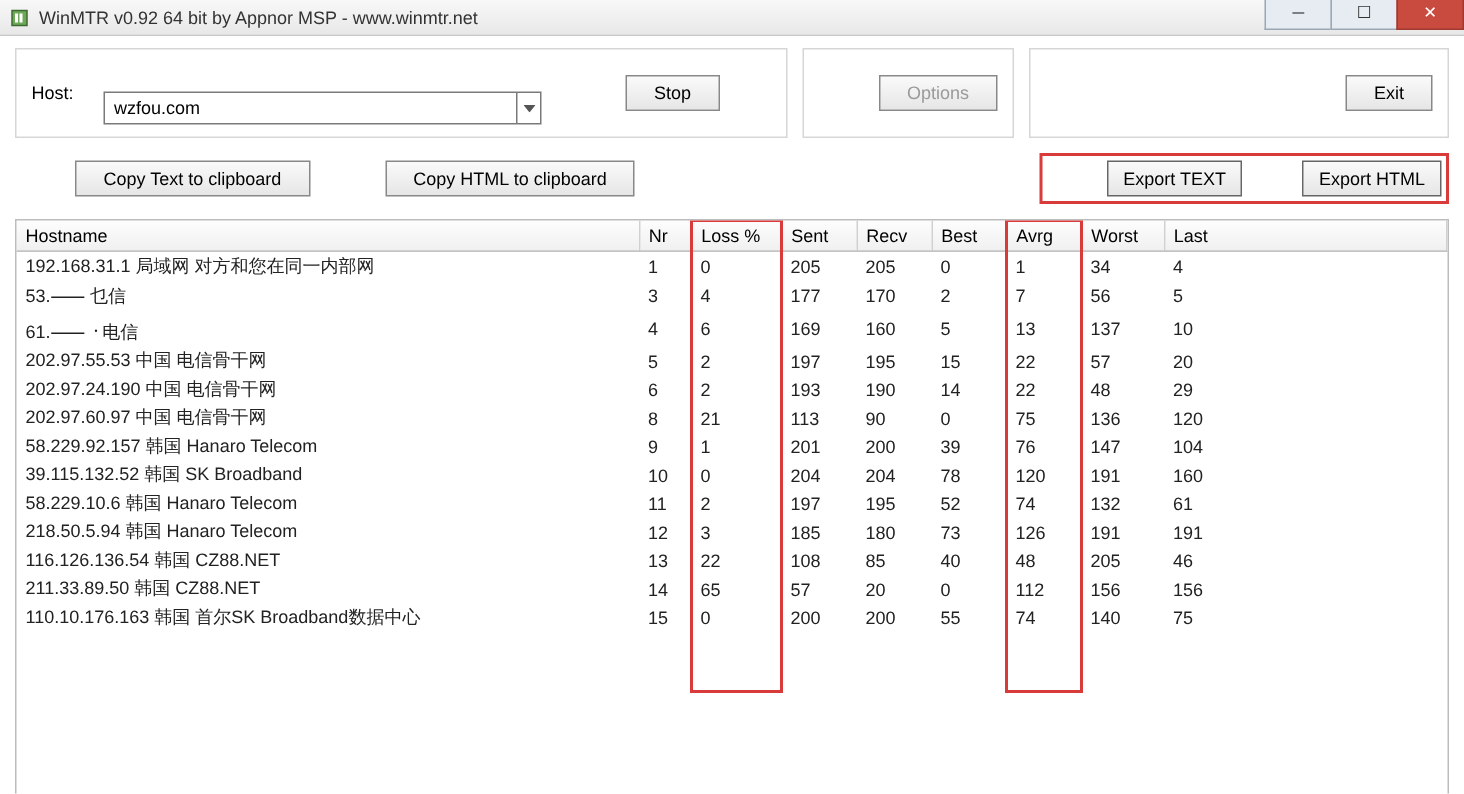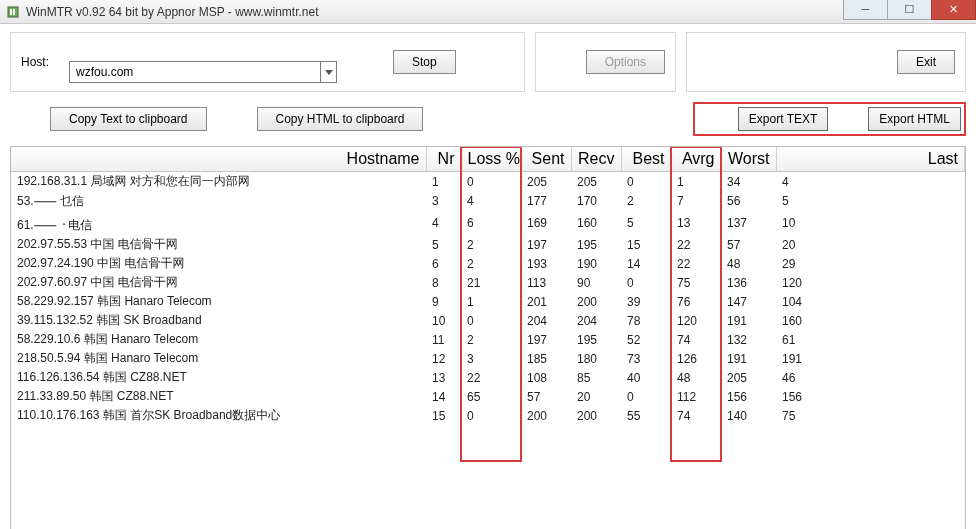--- a/index.html
+++ b/index.html
@@ -36,21 +36,21 @@
 fieldset.row {
   border:1px solid #d6d6d6; padding:8px 10px; display:flex; align-items:center; gap:10px;
 }
 .row-top { display:flex; gap:10px; }
 .row-top fieldset.left { flex:1;gap:16px; }
 .row-top fieldset.mid { width:118px; justify-content:flex-end; }
 .row-top fieldset.right { width:280px; justify-content:flex-end;padding-left:28px; }
 label.host-label { margin-right:4px; }
 .combo {
   position:relative; display:inline-flex; align-items:center;
-  border:1px solid #7a7a7a; height:22px; width:268px; background:#fff;margin-top:20px;
+  border:1px solid #7a7a7a; height:22px; width:292px; background:#fff;margin-top:20px;
 }
 .combo input {
   border:none; outline:none; padding:0 6px; font-size:12px; flex:1; height:100%; font-family:inherit;
 }
 .combo .drop { width:16px; height:100%; border-left:1px solid #7a7a7a; display:flex; align-items:center; justify-content:center; }
 .btn {
   border:1px solid #888; background:linear-gradient(#fafafa,#e6e6e6);
   height:24px; padding:0 18px; font-size:12px; font-family:inherit; cursor:pointer;margin-left:40px;
 }
 .btn.disabled { color:#9a9a9a; }
@@ -59,21 +59,21 @@
 .row-mid .spacer { flex:1; }
 .export-zone {
   border:2px solid #d93a3a; padding:3px 3px; display:flex; gap:0;
 }
 .export-zone .btn { padding:0 10px; border:1px solid #666; }
 .table-wrap {
   margin-top:10px; border:1px solid #bcbcbc; height:400px; overflow:hidden; position:relative; background:#fff;
 }
 table { width:100%; border-collapse:collapse; table-layout:fixed; }
 thead th {
-  text-align:right; font-weight:normal; font-size:16px;
+  text-align:left; font-weight:normal; font-size:12px;
   border-right:1px solid #d0d0d0; border-bottom:1px solid #c4c4c4;
   padding:3px 6px; background:linear-gradient(#fdfdfd,#f0f0f0); height:20px;
   white-space:nowrap; overflow:hidden;
 }
 tbody td {
   padding:1px 6px; font-size:12px; height:19px; white-space:nowrap; overflow:hidden;
   color:#222;
 }
 col.hostname { width:415px; }
 col.nr    { width:35px; }

